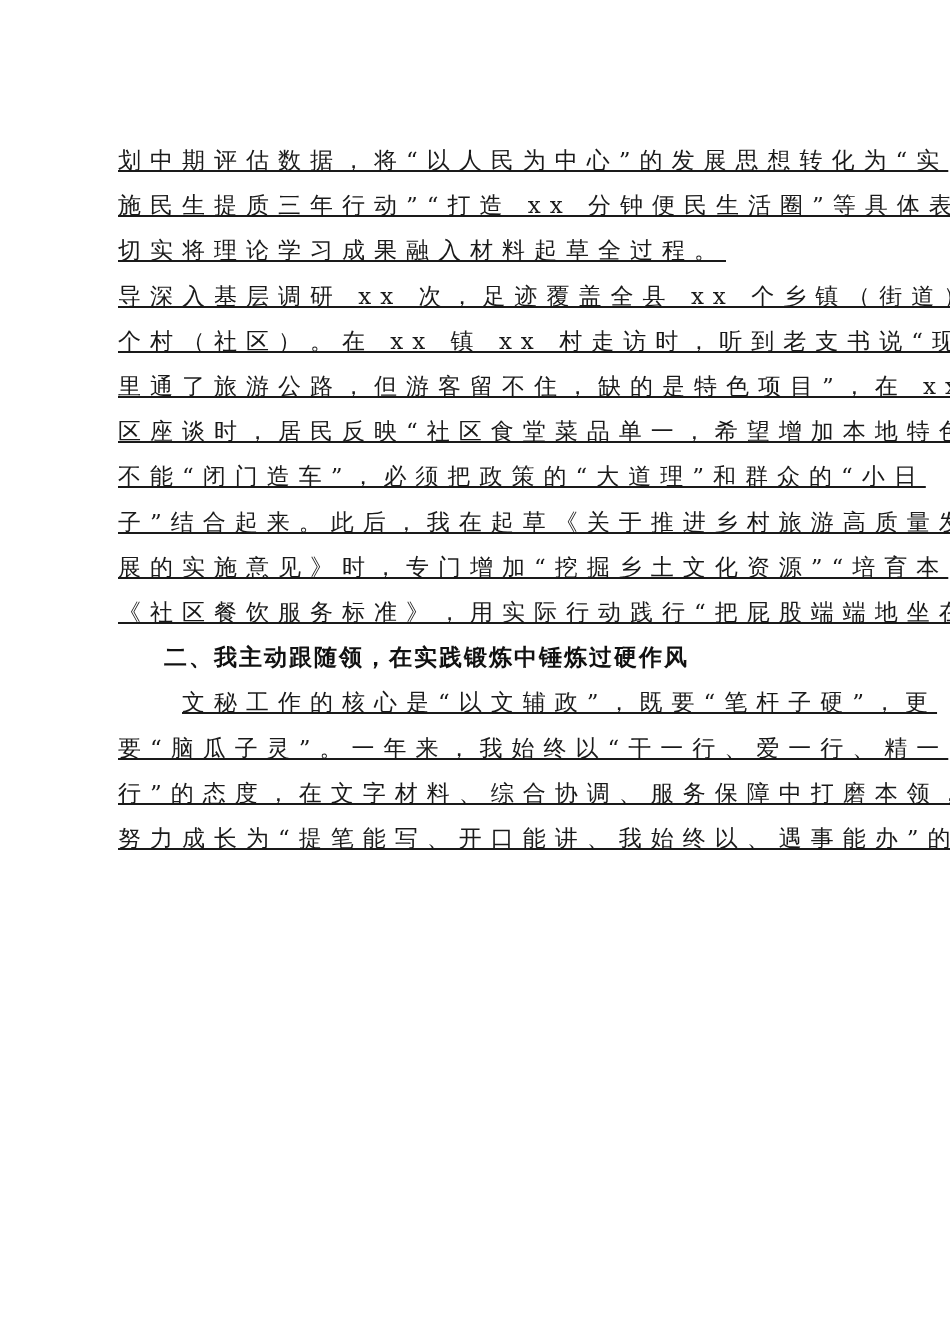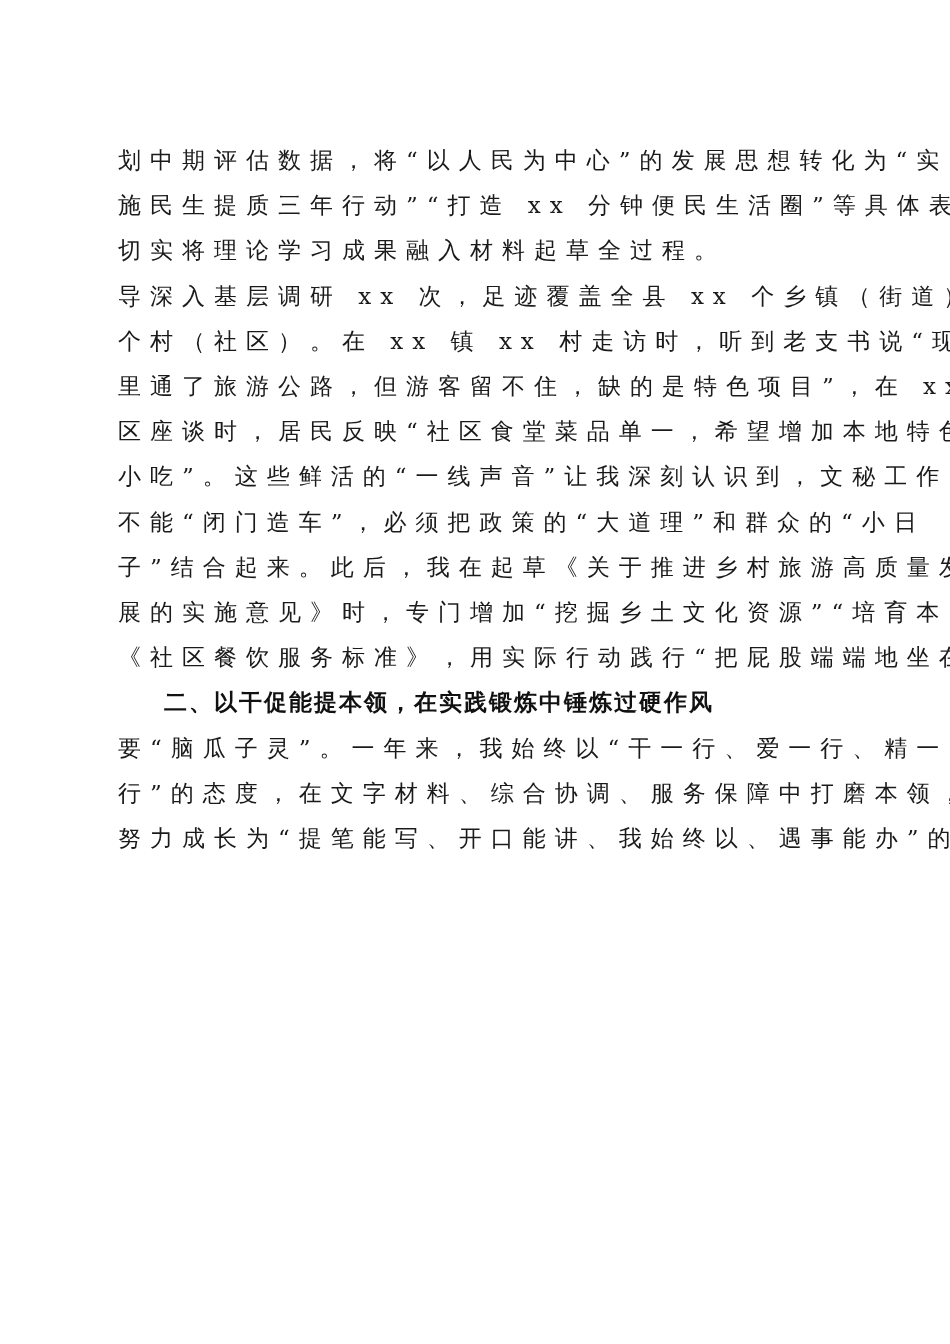--- a/index.html
+++ b/index.html
@@ -21,20 +21,21 @@
       color: #1a1a1a;
       font-family: "DejaVu Serif", "Liberation Serif", serif;
       font-size: 23px;
       line-height: 45.2px;
       letter-spacing: 9px;
     }
     .para {
       margin: 0;
       text-align: justify;
       text-align-last: left;
+      text-decoration: underline;
     }
     .indent {
       text-indent: 64px;
     }
     .heading {
       margin: 0;
       text-indent: 46px;
       font-family: "DejaVu Sans", "Liberation Sans", sans-serif;
       font-weight: bold;
       font-size: 23px;
@@ -55,28 +56,28 @@
     <span class="line">划中期评估数据，将“以人民为中心”的发展思想转化为“实</span>
     <span class="line">施民生提质三年行动”“打造 xx 分钟便民生活圈”等具体表述，</span>
     <span class="line">切实将理论学习成果融入材料起草全过程。</span>
   </div>
 
   <div class="para">
     <span class="line">导深入基层调研 xx 次，足迹覆盖全县 xx 个乡镇（街道）、xx</span>
     <span class="line">个村（社区）。在 xx 镇 xx 村走访时，听到老支书说“现在村</span>
     <span class="line">里通了旅游公路，但游客留不住，缺的是特色项目”，在 xx 社</span>
     <span class="line">区座谈时，居民反映“社区食堂菜品单一，希望增加本地特色</span>
-    <span class="line">小吃”。这些鲜活的“一线声音”让我深刻认识到，文秘工作</span>
     <span class="line">不能“闭门造车”，必须把政策的“大道理”和群众的“小日</span>
     <span class="line">子”结合起来。此后，我在起草《关于推进乡村旅游高质量发</span>
     <span class="line">展的实施意见》时，专门增加“挖掘乡土文化资源”“培育本</span>
     <span class="line">《社区餐饮服务标准》，用实际行动践行“把屁股端端地坐在</span>
   </div>
 
-  <div class="heading">二、以干促能提本领，在实践锻炼中锤炼过硬作风</div>
+  <div class="heading">二、我主动跟随领，在实践锻炼中锤炼过硬作风</div>
 
   <div class="para">
+    <span class="line indent">文秘工作的核心是“以文辅政”，既要“笔杆子硬”，更</span>
     <span class="line">要“脑瓜子灵”。一年来，我始终以“干一行、爱一行、精一</span>
     <span class="line">行”的态度，在文字材料、综合协调、服务保障中打磨本领，</span>
     <span class="line">努力成长为“提笔能写、开口能讲、我始终以、遇事能办”的</span>
   </div>
 
 </div>
 
 </body></html>

